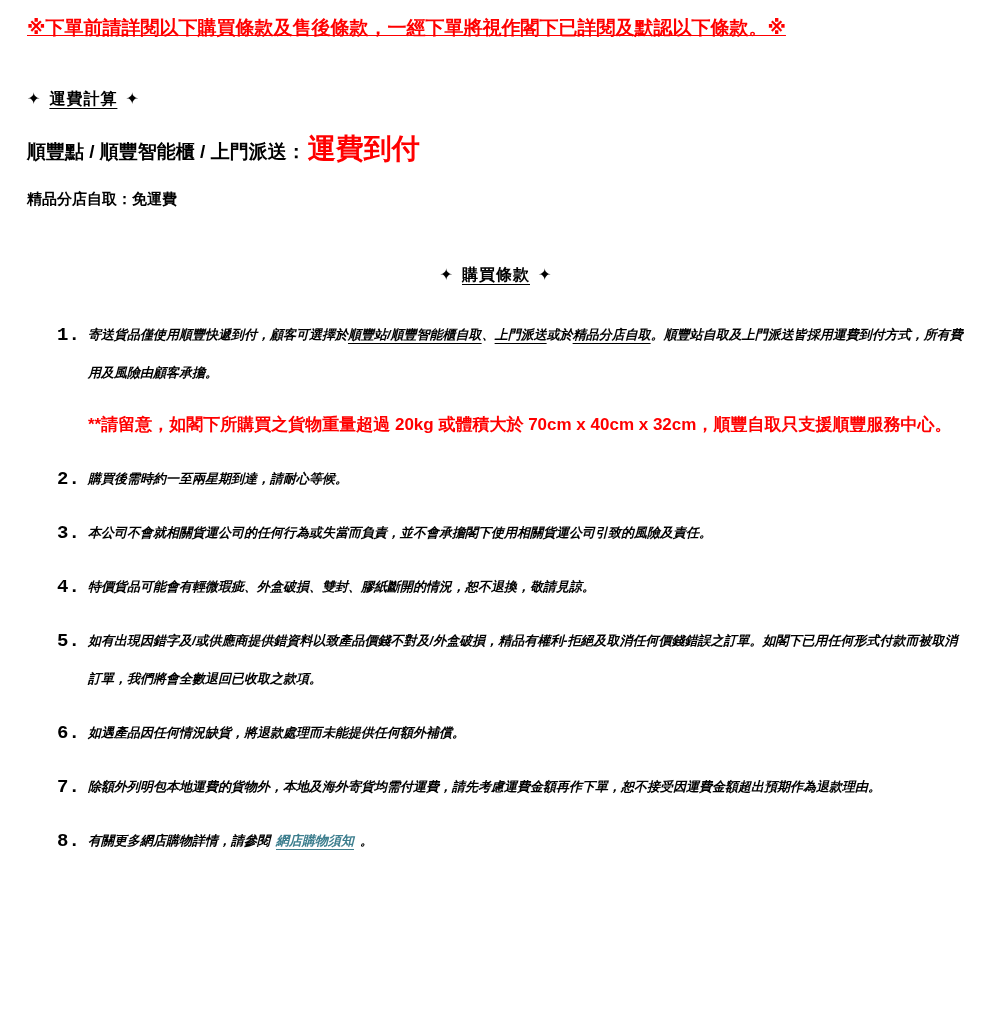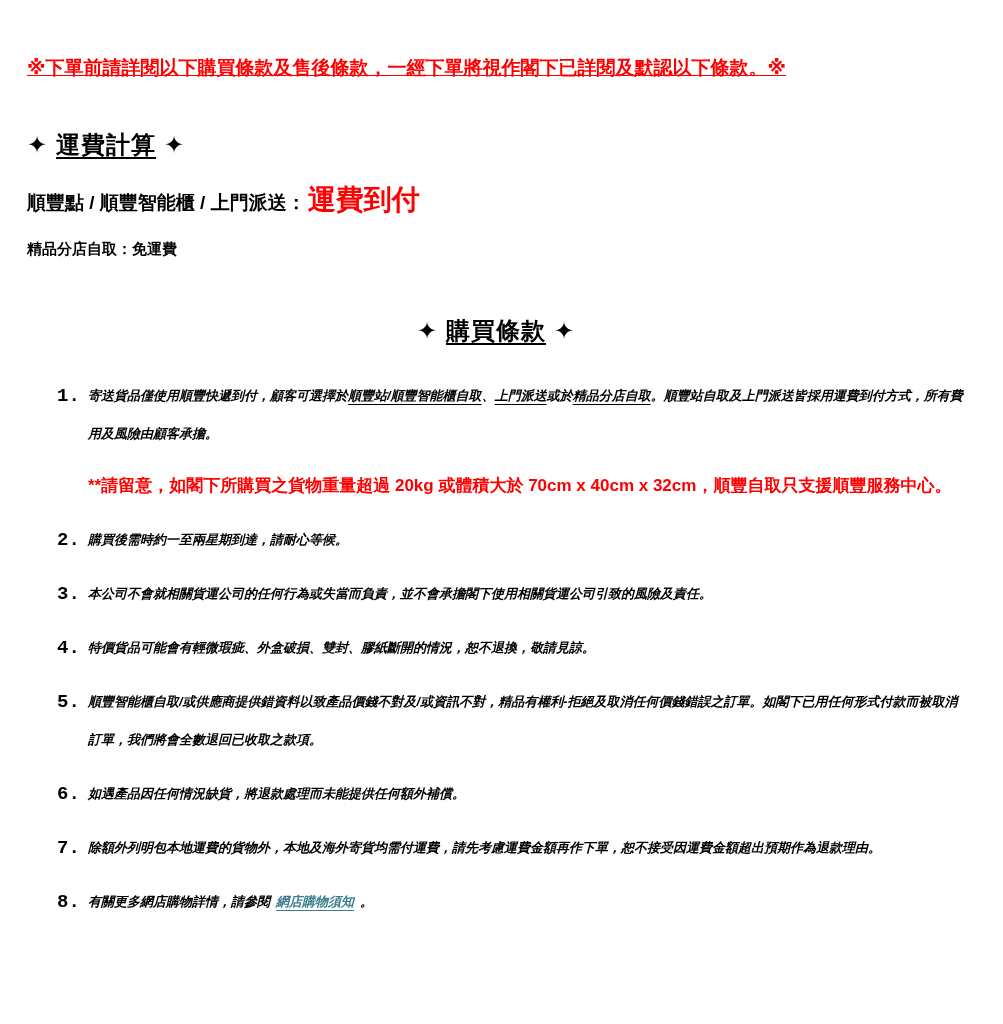--- a/index.html
+++ b/index.html
@@ -12,25 +12,24 @@
     font-weight: bold;
   }
   .page { padding: 16px 38px 40px 27px; }
 
   .notice {
     color: var(--alert-red, #ff0000);
     font-size: 19px;
     line-height: 1.3;
     text-decoration: underline;
     margin-bottom: 48px;
-    margin-top: 40px;
   }
 
   .section-heading {
-    font-size: 24px;
+    font-size: 16px;
     line-height: 1.3;
     margin-bottom: 26px;
     letter-spacing: 1px;
   }
   .section-heading .diamond { text-decoration: none; margin: 0 8px 0 0; }
   .section-heading .diamond.right { margin: 0 0 0 8px; }
   .section-heading .heading-text { text-decoration: underline; text-underline-offset: 4px; }
 
   .methods-line {
     font-size: 19px;
@@ -139,21 +138,21 @@
     <div class="term-item">
       <span class="term-num">4.</span>
       <div class="term-body">
         <p class="term-text">特價貨品可能會有輕微瑕疵、外盒破損、雙封、膠紙斷開的情況，恕不退換，敬請見諒。</p>
       </div>
     </div>
 
     <div class="term-item">
       <span class="term-num">5.</span>
       <div class="term-body">
-        <p class="term-text">順豐智能櫃自取/或供應商提供錯資料以致產品價錢不對及/或資訊不對，精品有權利-拒絕及取消任何價錢錯誤之訂單。如閣下已用任何形式付款而被取消訂單，我們將會全數退回已收取之款項。</p>
+        <p class="term-text">如有出現因錯字及/或供應商提供錯資料以致產品價錢不對及/外盒破損，精品有權利-拒絕及取消任何價錢錯誤之訂單。如閣下已用任何形式付款而被取消訂單，我們將會全數退回已收取之款項。</p>
       </div>
     </div>
 
     <div class="term-item">
       <span class="term-num">6.</span>
       <div class="term-body">
         <p class="term-text">如遇產品因任何情況缺貨，將退款處理而未能提供任何額外補償。</p>
       </div>
     </div>
 

